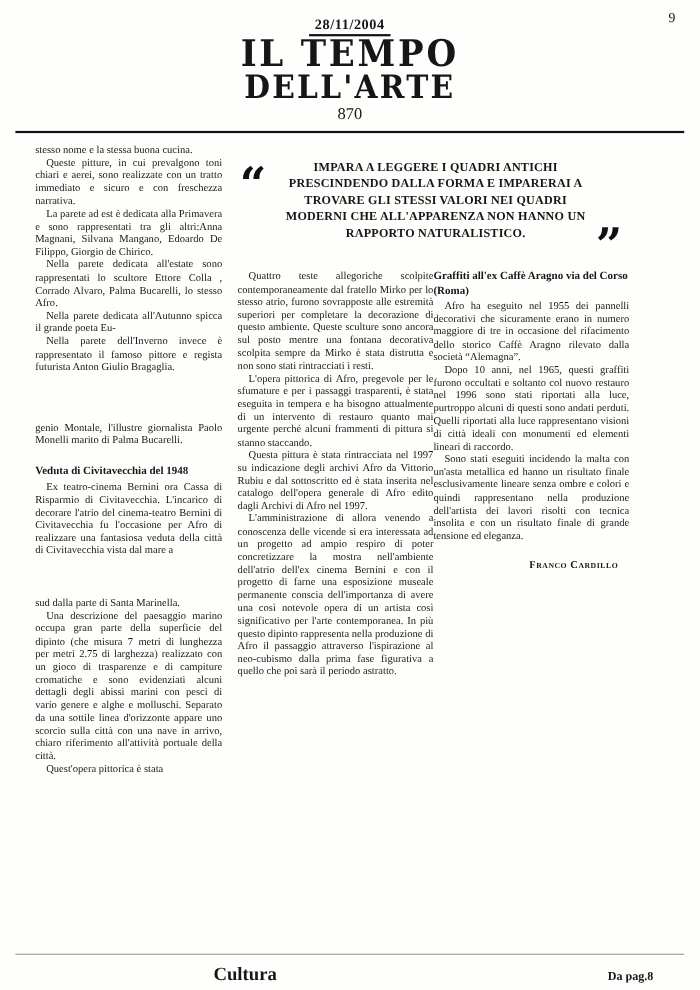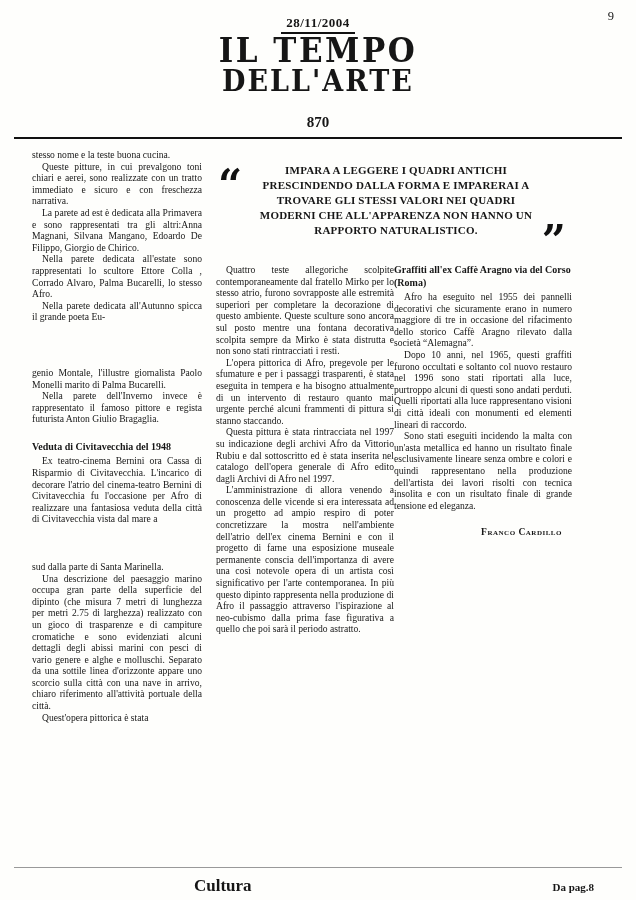--- a/index.html
+++ b/index.html
@@ -40,21 +40,21 @@
     transform: scaleY(1.08);
   }
   .masthead-line2 {
     font-family: "DejaVu Serif", serif;
     font-weight: bold;
     font-size: 27px;
     line-height: 28px;
     letter-spacing: 2px;
     transform: scaleY(1.08);
   }
-  .issue-number { font-weight: bold; font-size: 15px; margin-top: 19px; }
+  .issue-number { font-weight: normal; font-size: 15px; margin-top: 2px; }
   .header-rule { height: 2px; background: #111; margin: 6px 14px 0 14px; }
 
   .content {
     display: flex;
     gap: 14px;
     padding: 10px 64px 0 32px;
   }
   .col {
     font-size: 9.6px;
     line-height: 11.6px;
@@ -136,28 +136,28 @@
     <div><span class="issue-date">28/11/2004</span></div>
     <div class="masthead-line1">IL TEMPO</div>
     <div class="masthead-line2">DELL'ARTE</div>
     <div class="issue-number">870</div>
   </div>
   <div class="header-rule"></div>
 
   <div class="content">
 
     <div class="col col-left">
-      <p class="para noindent">stesso nome e la teste buona cucina.</p>
+      <p class="para noindent">stesso nome e la stessa buona cucina.</p>
       <p class="para">Queste pitture, in cui prevalgono toni chiari e aerei, sono realizzate con un tratto immediato e sicuro e con freschezza narrativa.</p>
       <p class="para">La parete ad est è dedicata alla Primavera e sono rappresentati tra gli altri:Anna Magnani, Silvana Mangano, Edoardo De Filippo, Giorgio de Chirico.</p>
       <p class="para">Nella parete dedicata all'estate sono rappresentati lo scultore Ettore Colla , Corrado Alvaro, Palma Bucarelli, lo stesso Afro.</p>
       <p class="para">Nella parete dedicata all'Autunno spicca il grande poeta Eu-</p>
 
+      <p class="para">Nella parete dell'Inverno invece è rappresentato il famoso pittore e regista futurista Anton Giulio Bragaglia.</p>
       <p class="para noindent gap-lg">genio Montale, l'illustre giornalista Paolo Monelli marito di Palma Bucarelli.</p>
-      <p class="para">Nella parete dell'Inverno invece è rappresentato il famoso pittore e regista futurista Anton Giulio Bragaglia.</p>
 
       <h3 class="section-heading gap-sm">Veduta di Civitavecchia del 1948</h3>
       <p class="para">Ex teatro-cinema Bernini ora Cassa di Risparmio di Civitavecchia. L'incarico di decorare l'atrio del cinema-teatro Bernini di Civitavecchia fu l'occasione per Afro di realizzare una fantasiosa veduta della città di Civitavecchia vista dal mare a</p>
 
       <p class="para noindent gap-md">sud dalla parte di Santa Marinella.</p>
       <p class="para">Una descrizione del paesaggio marino occupa gran parte della superficie del dipinto (che misura 7 metri di lunghezza per metri 2.75 di larghezza) realizzato con un gioco di trasparenze e di campiture cromatiche e sono evidenziati alcuni dettagli degli abissi marini con pesci di vario genere e alghe e molluschi. Separato da una sottile linea d'orizzonte appare uno scorcio sulla città con una nave in arrivo, chiaro riferimento all'attività portuale della città.</p>
       <p class="para">Quest'opera pittorica è stata</p>
     </div>
 
     <div class="right-area">

